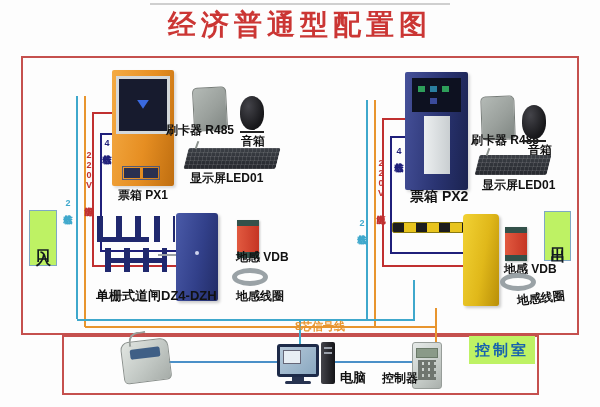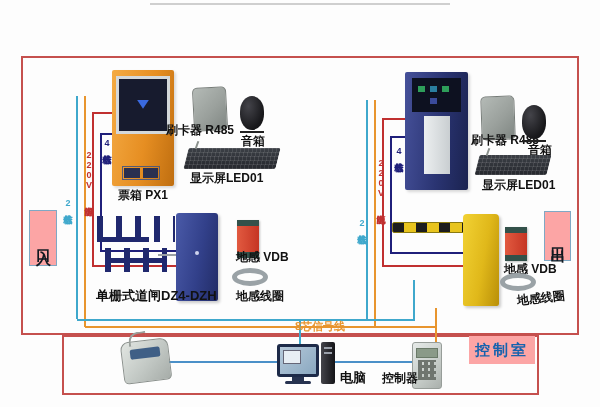--- a/index.html
+++ b/index.html
@@ -2,21 +2,21 @@
 <html><head>
 <meta charset="utf-8">
 <style>
   html,body{margin:0;padding:0;background:#fff;}
   #stage{position:relative;width:600px;height:407px;background:#fdfdfd;overflow:hidden;
          font-family:"Liberation Sans","DejaVu Sans",sans-serif;}
   .abs{position:absolute;}
   .lbl{position:absolute;font-weight:bold;color:#111;white-space:nowrap;font-size:12px;}
   .vtext{writing-mode:vertical-rl;text-orientation:upright;font-weight:bold;font-size:9px;line-height:10px;}
   .line{position:absolute;}
-  .zonebox{position:absolute;background:#fca5a5;border:1px solid #7fa8c4;color:#10245a;
+  .zonebox{position:absolute;background:#bef264;border:1px solid #7fa8c4;color:#10245a;
            font-weight:bold;display:flex;align-items:center;justify-content:center;}
   .zonebox.vert{writing-mode:vertical-rl;text-orientation:upright;font-size:15px;}
   
   .redframe{position:absolute;border:2px solid #c5504e;background:transparent;}
   
   .kiosk1{position:absolute;left:112px;top:70px;width:62px;height:116px;border-radius:2px;
           background:linear-gradient(100deg,#f4ab44 0%,#e68e22 55%,#bf6e10 100%);
           box-shadow:2px 2px 3px rgba(0,0,0,.15);}
   .kiosk1 .frame{margin:6px 4px 0;height:58px;background:#d4d8da;padding:3px;box-sizing:border-box;}
   .kiosk1 .screen{width:100%;height:100%;background:#171b2e;position:relative;}
@@ -81,20 +81,21 @@
                            repeating-linear-gradient(90deg,#6f756f 0 4px,transparent 4px 6px);}
   .title{position:absolute;top:6px;left:0;width:100%;text-align:center;font-size:28px;font-weight:bold;
           color:#cb3634;letter-spacing:5px;}
 </style>
 </head>
 <body>
 
 <div id="stage">
 
   <div class="line" style="left:150px;top:3px;width:300px;height:2px;background:#cfcfcf;"></div>
+  <div class="title">经济普通型配置图</div>
 
   <div class="redframe" style="left:21px;top:56px;width:554px;height:275px;"></div>
 
   <div class="redframe" style="left:62px;top:335px;width:473px;height:56px;"></div>
 
   <div class="line" style="left:76px;top:96px;width:2px;height:223px;background:#3fa8cc;"></div>
   <div class="line" style="left:84px;top:96px;width:2px;height:231px;background:#e8952e;"></div>
   <div class="line" style="left:92px;top:112px;width:2px;height:155px;background:#c03030;"></div>
   <div class="line" style="left:92px;top:112px;width:28px;height:2px;background:#c03030;"></div>
   <div class="line" style="left:92px;top:265px;width:88px;height:2px;background:#c03030;"></div>
@@ -171,20 +172,21 @@
 
   <div class="kiosk2">
     <div class="screen">
       <i style="left:6px;top:8px;background:#2e9e5a;"></i>
       <i style="left:18px;top:8px;background:#2a7ea0;"></i>
       <i style="left:30px;top:8px;background:#2e9e5a;"></i>
       <i style="left:18px;top:20px;background:#3a4a9a;"></i>
     </div>
     <div class="panel"></div>
   </div>
+  <div class="lbl" style="left:410px;top:188px;font-size:14px;">票箱 PX2</div>
 
   <div class="reader" style="left:481px;top:96px;width:32px;height:42px;transform:rotate(-2deg);"></div>
   <div class="lbl" style="left:471px;top:132px;">刷卡器 R485</div>
 
   <div class="speaker" style="left:522px;top:105px;width:24px;height:34px;"></div>
   <div class="line" style="left:522px;top:140px;width:24px;height:2px;background:#222;"></div>
   <div class="lbl" style="left:528px;top:142px;">音箱</div>
 
   <div class="ledpanel" style="left:477px;top:155px;width:72px;height:20px;"></div>
   <div class="line" style="left:487px;top:148px;width:2px;height:8px;background:#8a908c;transform:rotate(20deg);"></div>

